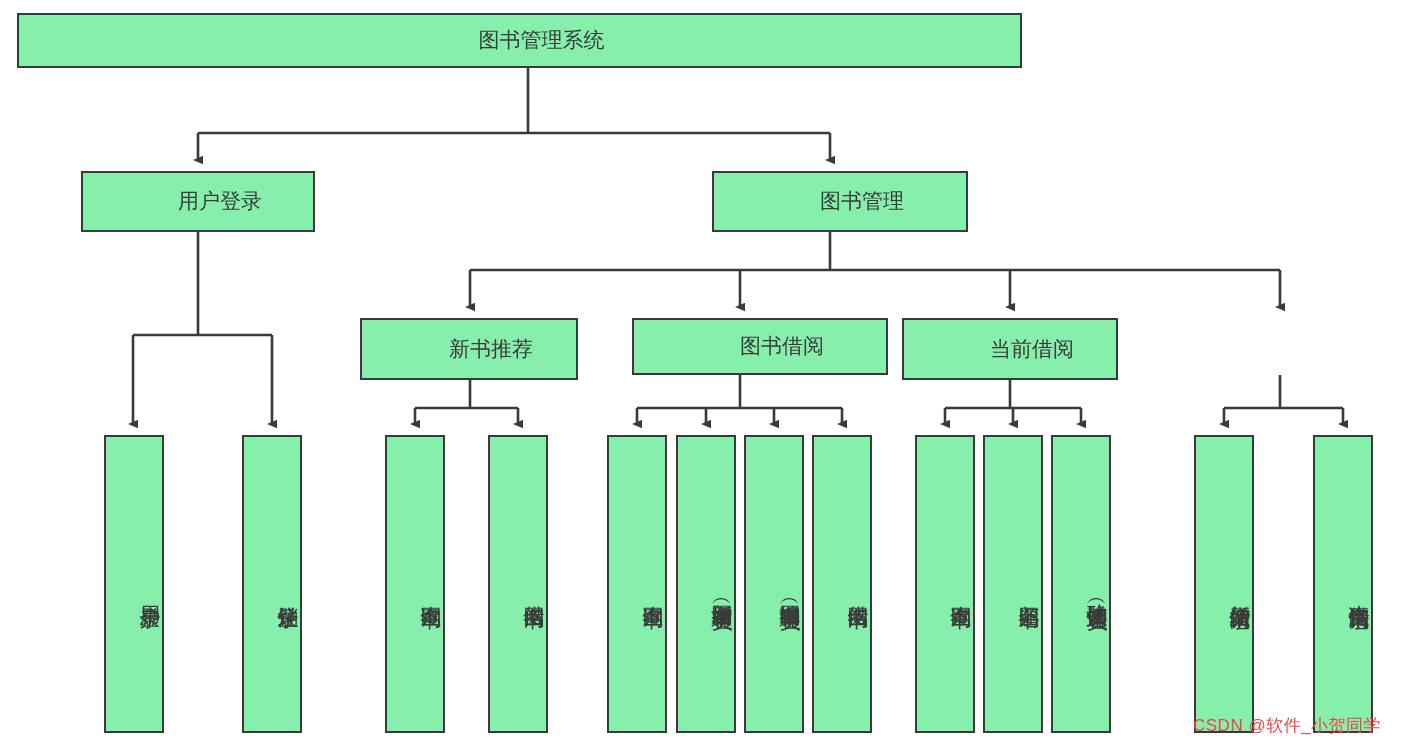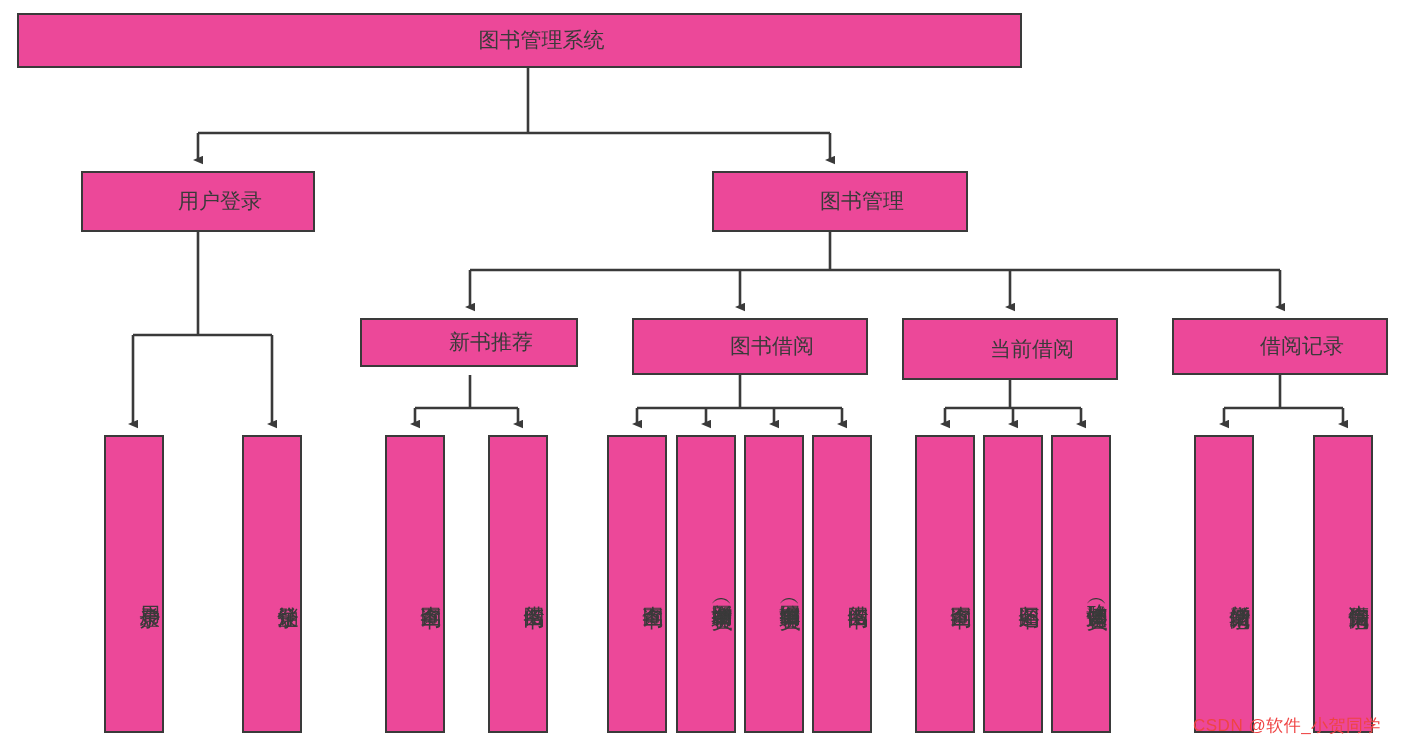--- a/index.html
+++ b/index.html
@@ -9,21 +9,21 @@
     color:#3a3a3a;
     overflow:hidden;
     position:relative;
   }
   #diagram-root{position:absolute;left:0;top:0;width:1405px;height:747px;}
   svg.edges{position:absolute;left:0;top:0;width:1405px;height:747px;}
 
   .node{
     position:absolute;
     box-sizing:border-box;
-    background:#ec4899;
+    background:#86efac;
     border:2px solid #3a3a3a;
     display:flex;
     align-items:center;
     justify-content:center;
     text-align:center;
     line-height:1.15;
     color:#3a3a3a;
     padding-left:44px;
   }
   .node.h{ font-size:21px; }
@@ -100,24 +100,23 @@
       <path d="M1224,408 L1224,424" marker-end="url(#arrow)"></path>
       <path d="M1343,408 L1343,424" marker-end="url(#arrow)"></path>
     </g>
   </svg>
 
   <div class="node root" style="left: 17px; top: 13px; width: 1005px; height: 55px;">图书管理系统</div>
 
   <div class="node h" style="left: 81px; top: 171px; width: 234px; height: 61px;">用户登录</div>
   <div class="node h" style="left: 712px; top: 171px; width: 256px; height: 61px;">图书管理</div>
 
-  <div class="node h" style="left: 360px; top: 318px; width: 218px; height: 49px;">新书推荐</div>
-  <div class="node h" style="left: 632px; top: 318px; width: 236px; height: 57px;">图书借阅</div>
+  <div class="node h" style="left: 360px; top: 318px; width: 218px; height: 62px;">新书推荐</div>
+  <div class="node h" style="left: 632px; top: 318px; width: 256px; height: 57px;">图书借阅</div>
   <div class="node h" style="left: 902px; top: 318px; width: 216px; height: 62px;">当前借阅</div>
-  <div class="node h" style="left: 1172px; top: 318px; width: 216px; height: 57px;">借阅记录</div>
 
   <div class="node v" style="left: 104px; top: 435px; width: 60px; height: 298px;">用户登录</div>
   <div class="node v" style="left: 242px; top: 435px; width: 60px; height: 298px;">注销登录</div>
   <div class="node v" style="left: 385px; top: 435px; width: 60px; height: 298px;">查询图书</div>
   <div class="node v" style="left: 488px; top: 435px; width: 60px; height: 298px;">借阅图书</div>
   <div class="node v" style="left: 607px; top: 435px; width: 60px; height: 298px;">查询图书</div>
   <div class="node v" style="left: 676px; top: 435px; width: 60px; height: 298px;">新增图书（管理员）</div>
   <div class="node v" style="left: 744px; top: 435px; width: 60px; height: 298px;">编辑图书（管理员）</div>
   <div class="node v" style="left: 812px; top: 435px; width: 60px; height: 298px;">借阅图书</div>
   <div class="node v" style="left: 915px; top: 435px; width: 60px; height: 298px;">查询图书</div>

